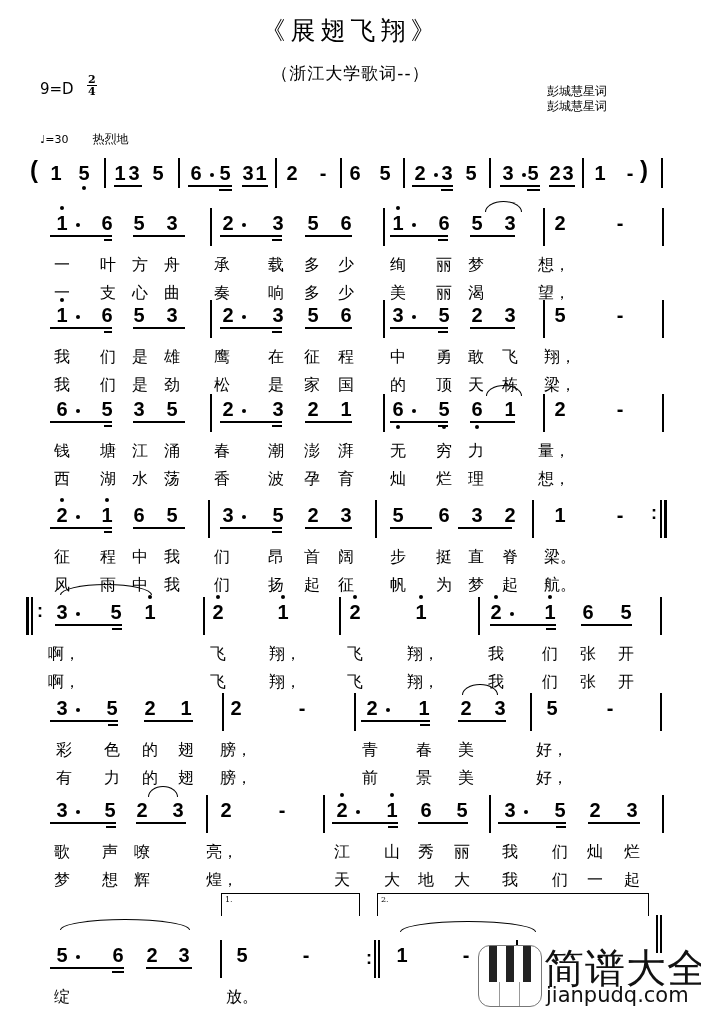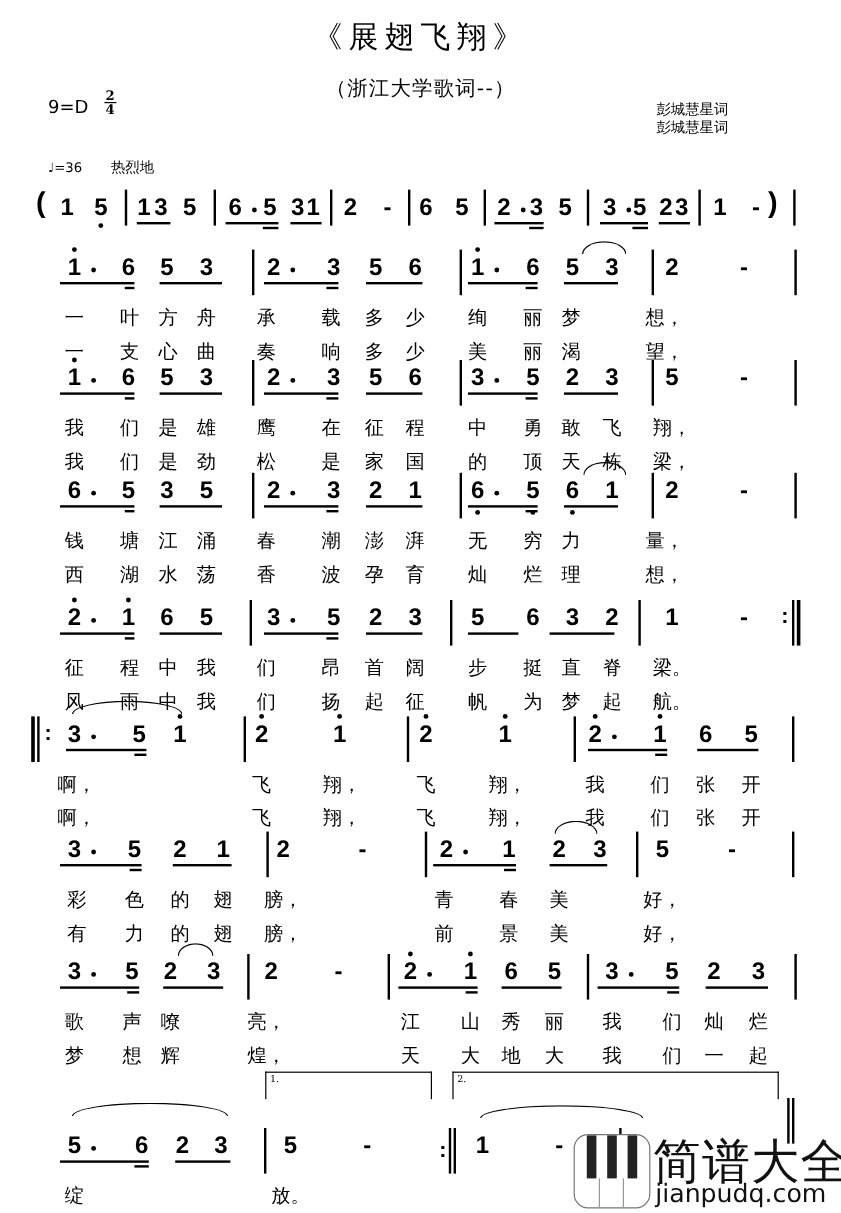--- a/index.html
+++ b/index.html
@@ -38,21 +38,21 @@
 <div class="key">9=D</div>
 <div class="timesig">
   <span class="num">2</span>
   <span class="den">4</span>
 </div>
 <div class="credits">
   <div>彭城慧星词</div>
   <div>彭城慧星词</div>
 </div>
 <div class="tempo">
-  <span>♩=36</span><span class="mark">热烈地</span>
+  <span>♩=30</span><span class="mark">热烈地</span>
 </div>
 
 <div id="score">
     <div class="paren" style="left: 30px; top: 156px;">(</div>
     <div class="n" style="left: 56px; top: 163px;">1</div>
     <div class="n" style="left: 84px; top: 163px;">5</div>
     <div class="dot" style="left: 82px; top: 186px;"></div>
     <div class="bar" style="left: 104px; top: 158px; height: 30px;"></div>
     <div class="n" style="left: 120px; top: 163px;">1</div>
     <div class="n" style="left: 134px; top: 163px;">3</div>

